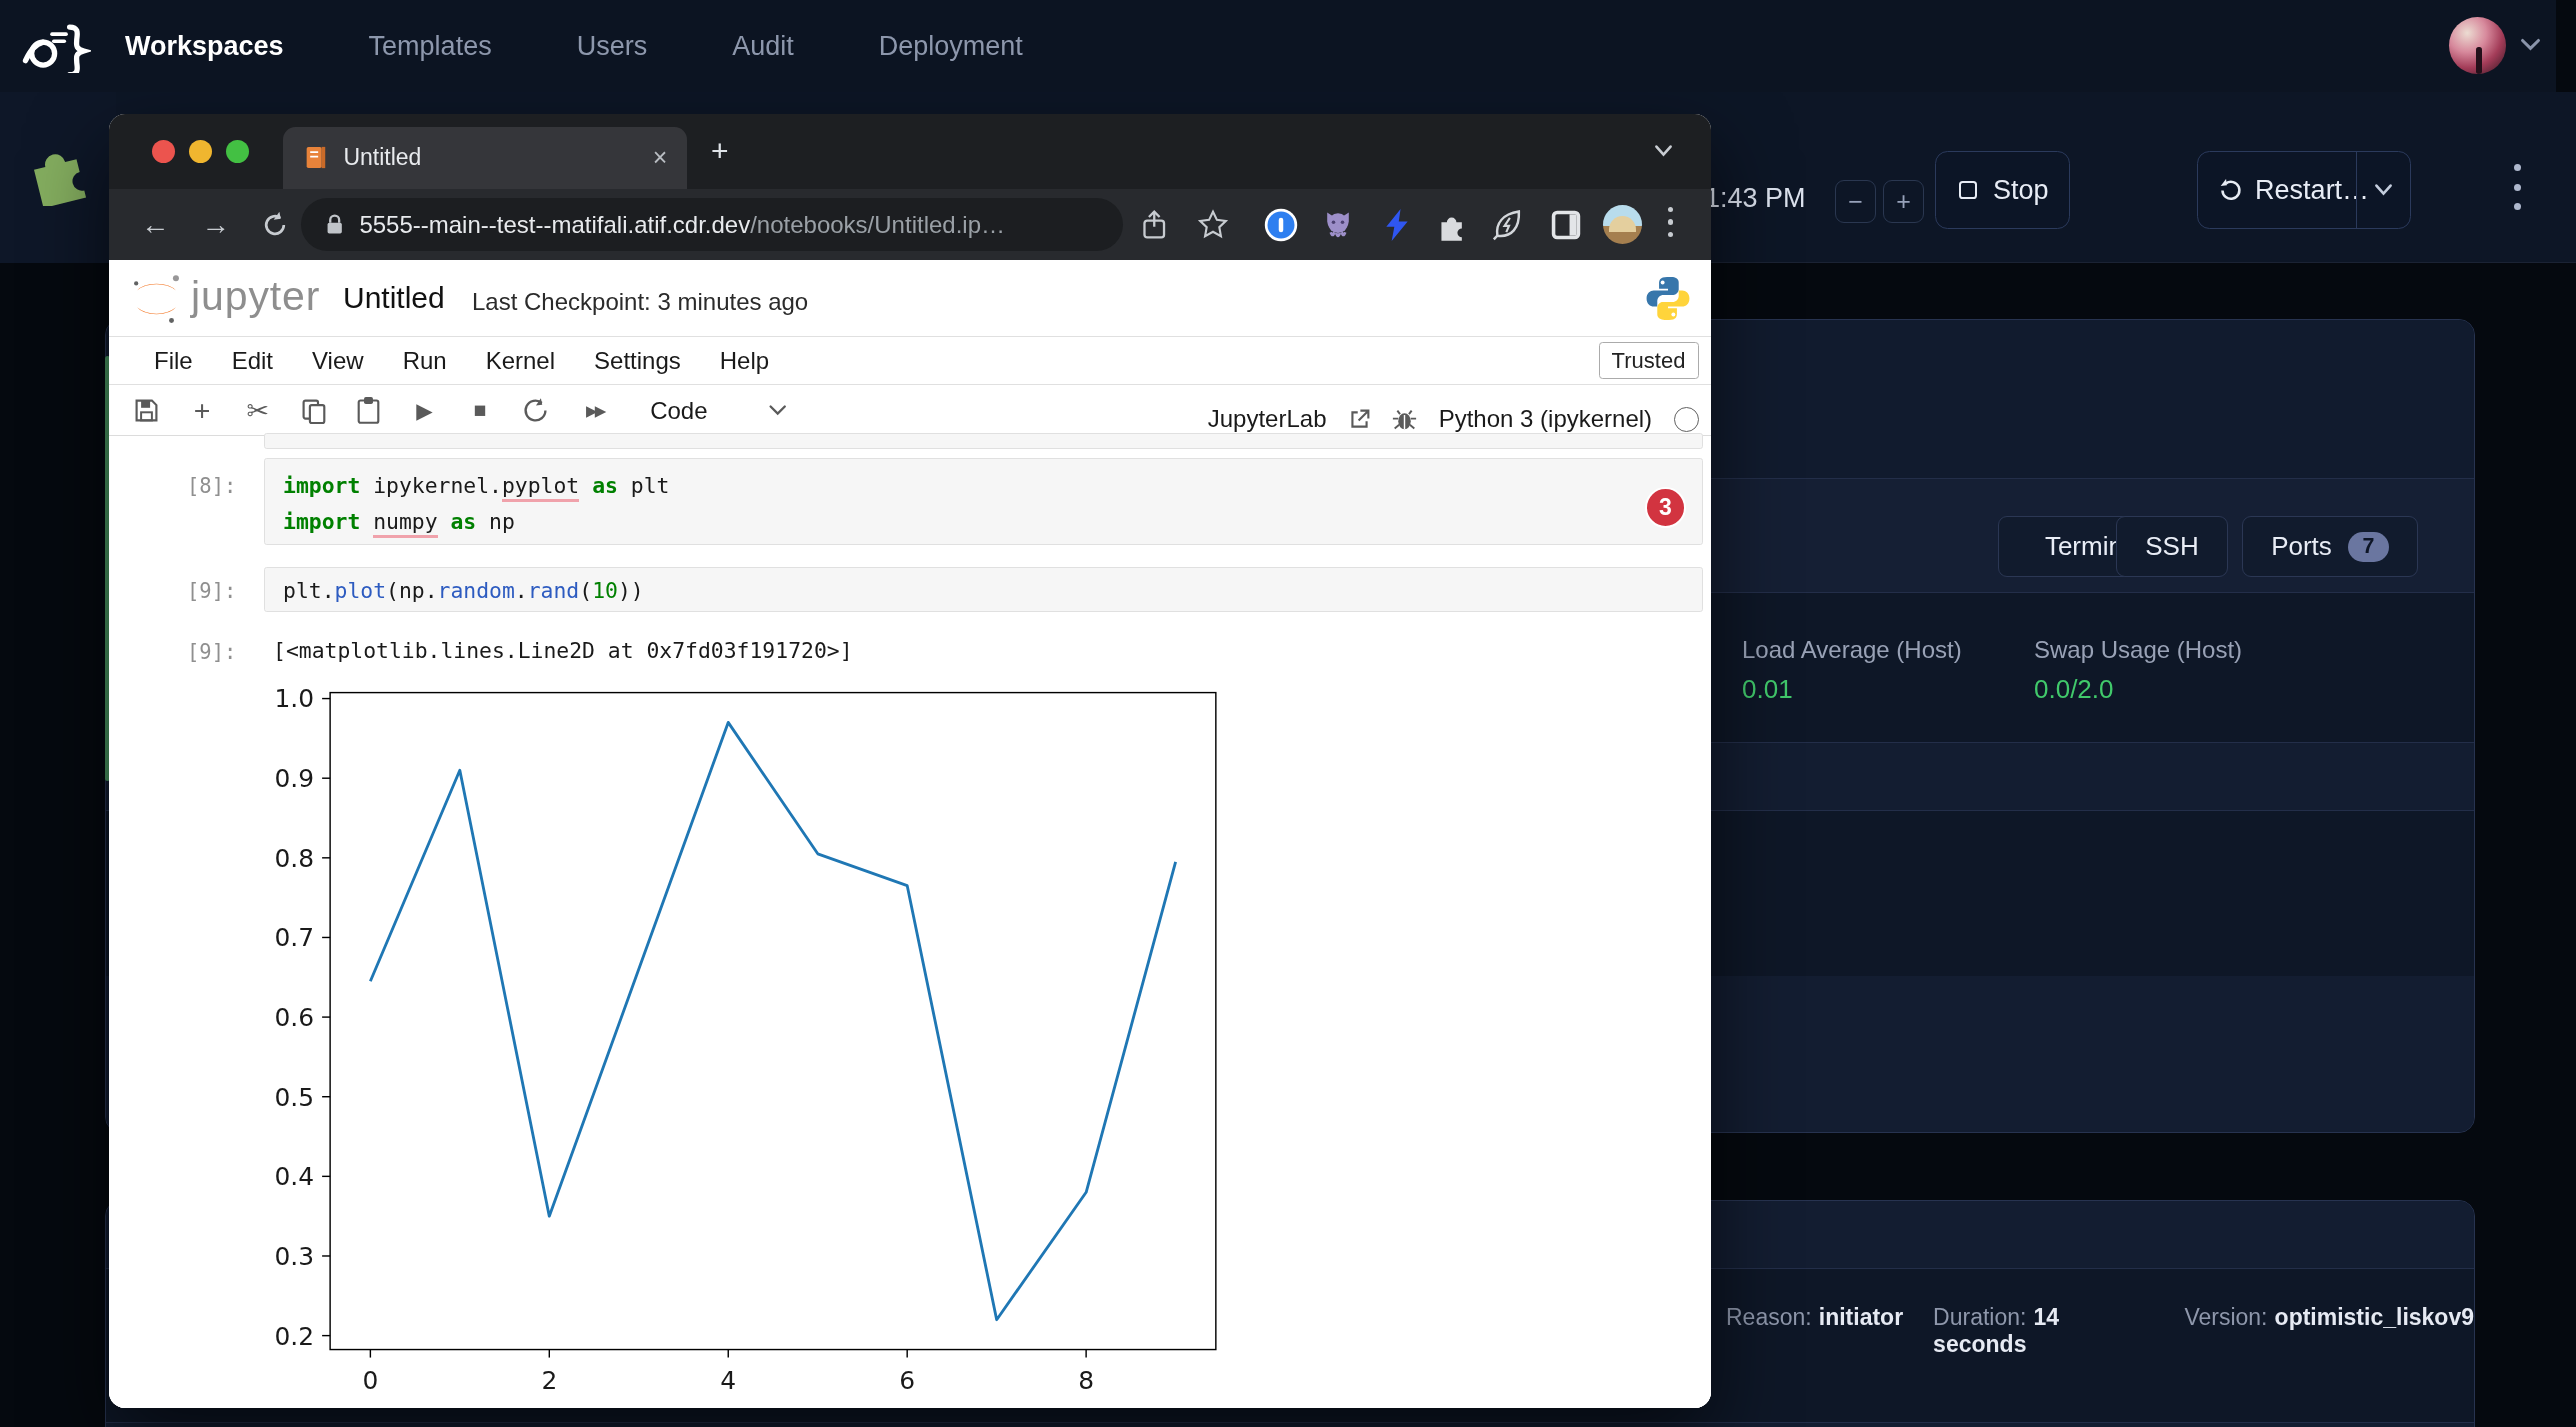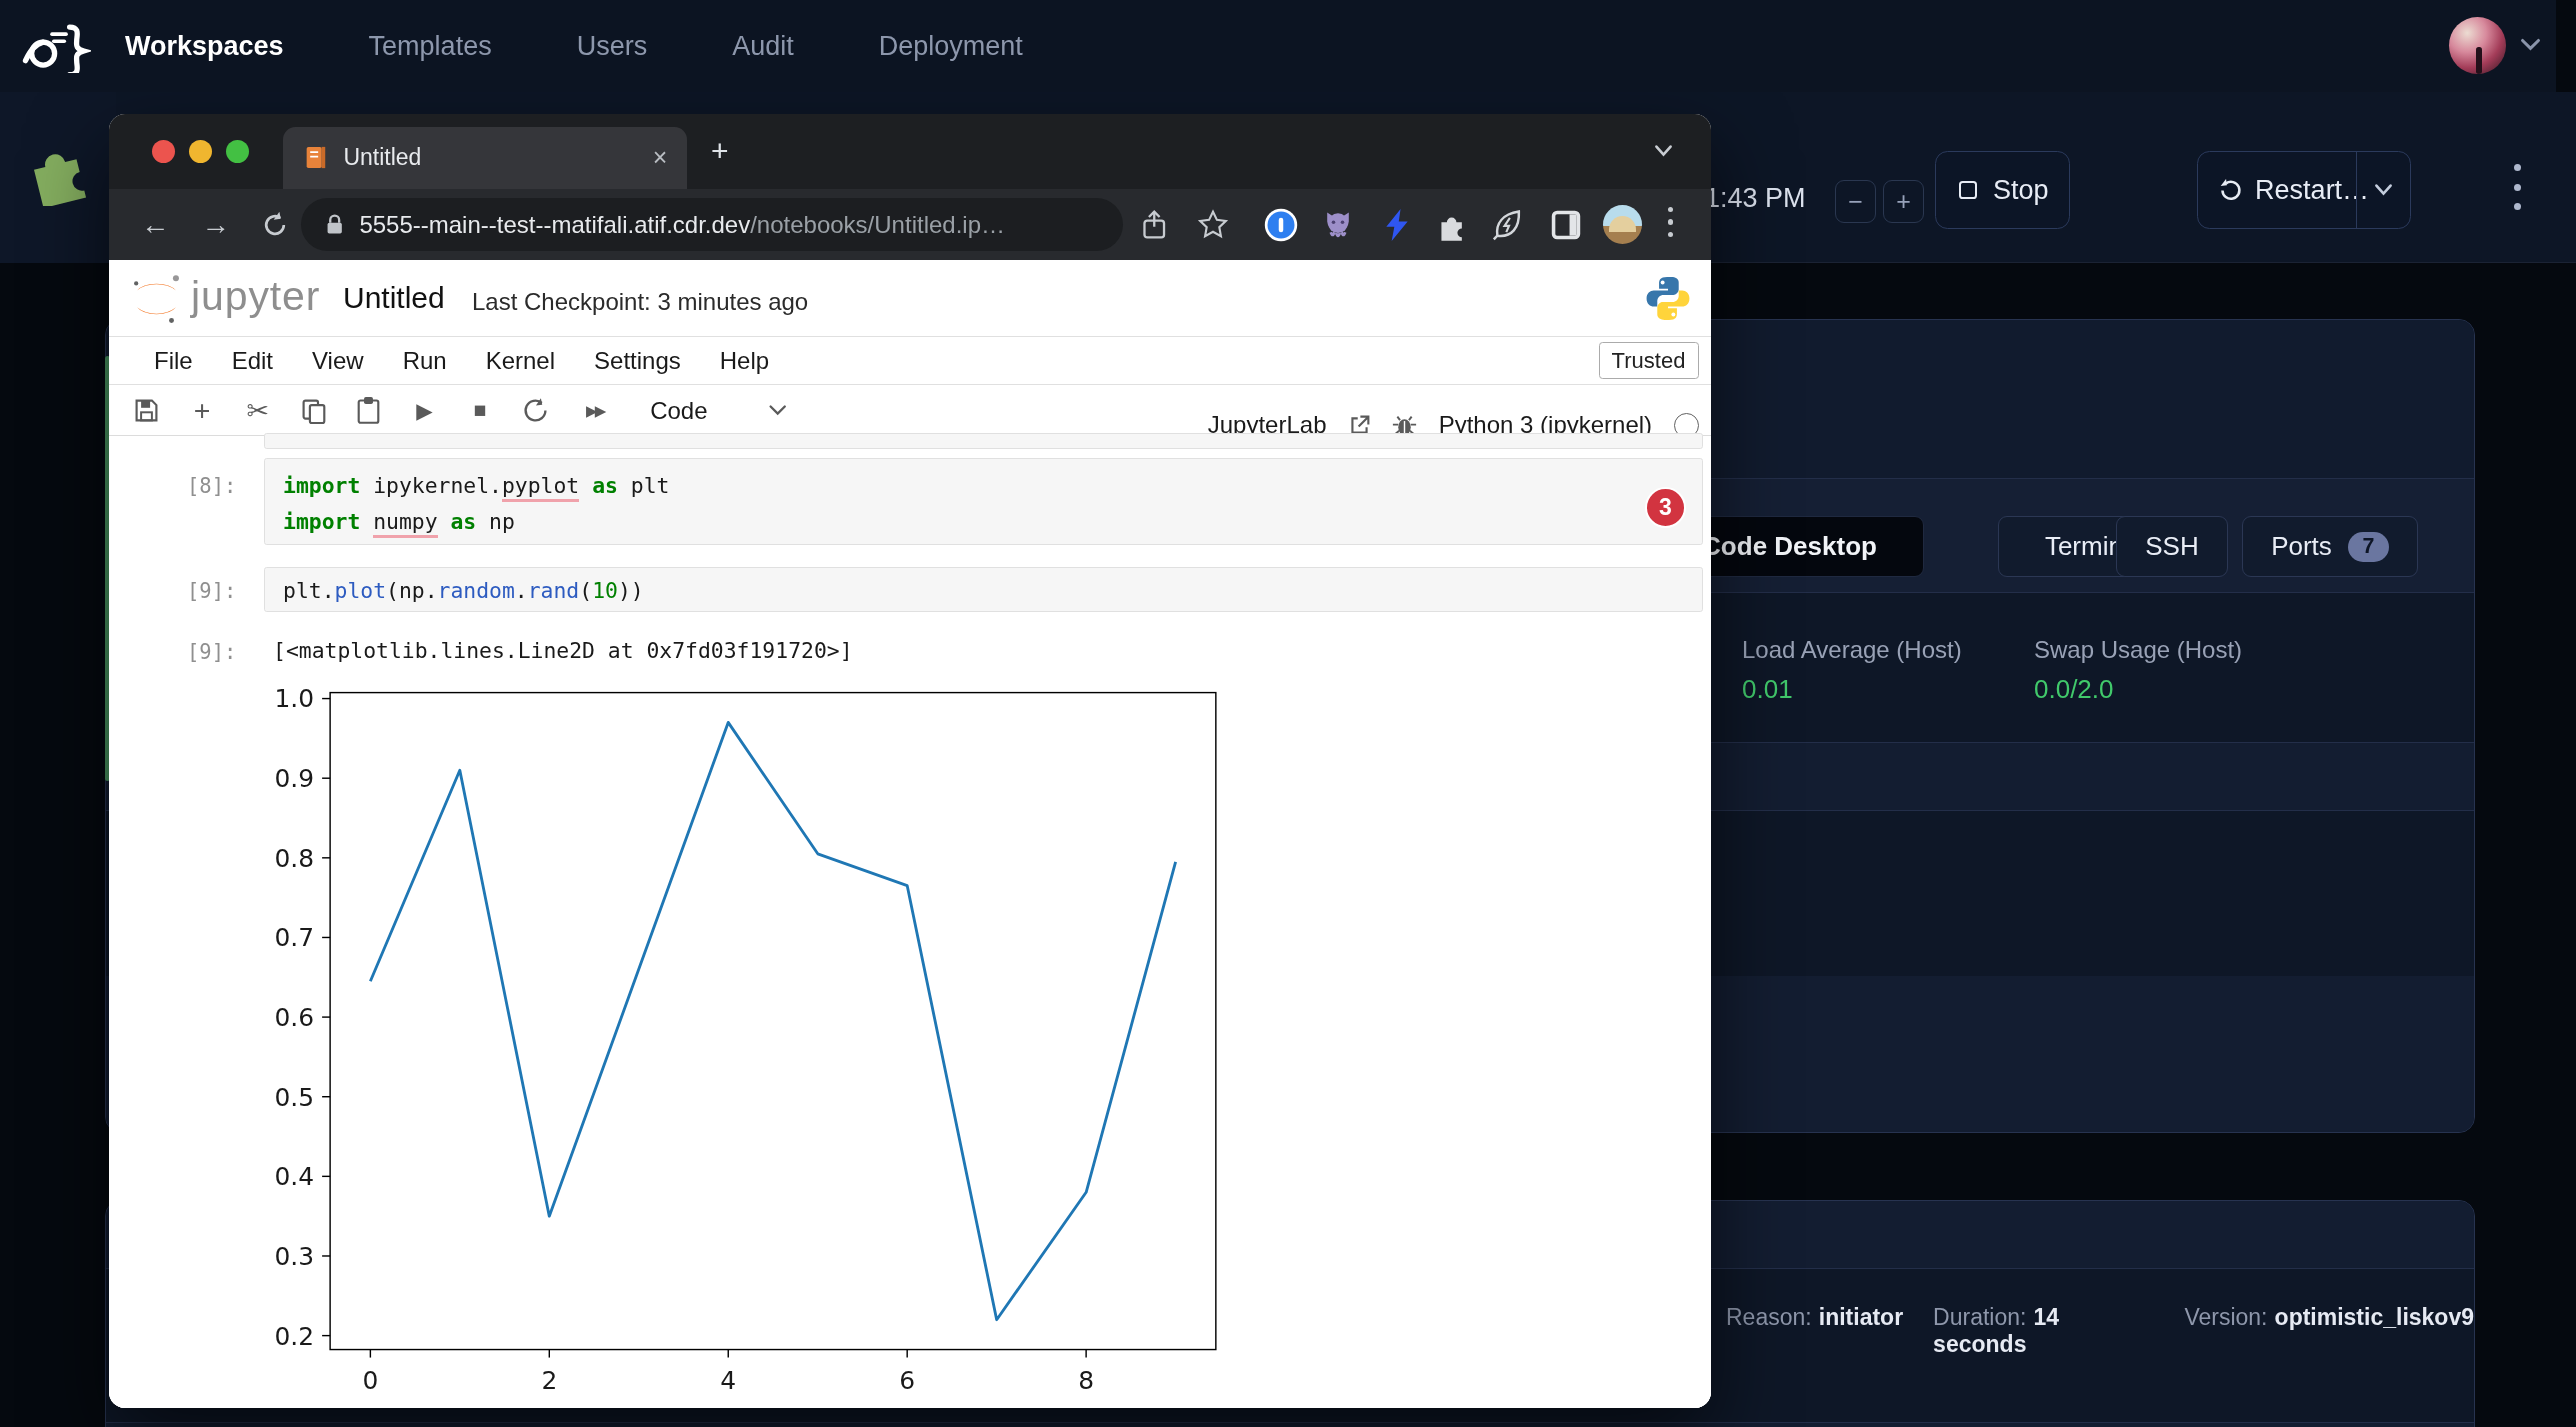--- a/index.html
+++ b/index.html
@@ -79,21 +79,21 @@
   .jp-menubar { position:absolute; left:0; top:77px; width:1602px; height:48px; border-bottom:0.9px solid #e0e0e0;
     display:flex; align-items:center; gap:39px; padding-left:45px; }
   .jp-menu { font-size:24px; color:#1a1a1a; cursor:pointer; }
   .trusted { position:absolute; right:12.5px; top:5.3px; width:100px; height:37px; border:0.9px solid #ababab; border-radius:3.6px;
     font-size:22px; color:#222; display:flex; align-items:center; justify-content:center; cursor:pointer; }
   .jp-toolbar { position:absolute; left:0; top:126px; width:1602px; height:50px; border-bottom:0.9px solid #dcdcdc;
     display:flex; align-items:center; padding-left:19.6px; }
   .tb-icon { width:36px; height:36px; margin-right:19.6px; display:flex; align-items:center; justify-content:center;
     color:#5a5a5a; font-size:23px; cursor:pointer; }
   .tb-text { font-size:24px; color:#1a1a1a; }
-  .jp-right { position:absolute; right:12.5px; top:14px; height:50px; display:flex; align-items:center; gap:21.4px; }
+  .jp-right { position:absolute; right:12.5px; top:8px; height:50px; display:flex; align-items:center; gap:21.4px; }
   .kernel-circle { width:25px; height:25px; border:1.8px solid #616161; border-radius:50%; }
 
   .notebook { position:absolute; left:0; top:177px; width:1602px; height:1117px; background:#fff; }
   .cell-box { position:absolute; left:155px; width:1439px; background:#f6f6f6; border:0.9px solid #e0e0e0; border-radius:2.7px; }
   .prompt { position:absolute; left:78px; font-family:"DejaVu Sans Mono",monospace; font-size:20.5px; color:#8f8f8f; }
   .codeline { font-family:"DejaVu Sans Mono",monospace; font-size:21.4px; color:#1a1a1a; line-height:36px; white-space:pre; }
   .tok-kw { color:#008000; font-weight:700;margin-top:39px; }
   .tok-sp { border-bottom:3.6px solid #f0a2ab; padding-bottom:0.9px; }
   .tok-fn { color:#2d5bc0; }
   .tok-num { color:#008000; }
@@ -165,23 +165,20 @@
   <div class="sec" style="height:113px;background:#151f34"></div>
   <div class="divider-h"></div>
   <div class="sec" style="height:149px;background:#0e1727"></div>
   <div class="divider-h"></div>
   <div class="sec" style="height:67px;background:#131d31"></div>
   <div class="divider-h"></div>
   <div class="sec" style="height:165px;background:#0e1727"></div>
   <div class="divider-h"></div>
   <div class="sec" style="height:158px;background:#131d31"></div>
 
-  <div class="app-btn dark" style="left:1549px;top:196px;width:269px">
-    <span>Code Desktop</span>
-  </div>
   <div class="app-btn" style="left:1892px;top:196px;width:192px">
     <span>Terminal</span>
   </div>
   <div class="app-btn" style="left:2010px;top:196px;width:112px">
     <span>SSH</span>
   </div>
   <div class="app-btn" style="left:2136px;top:196px;width:176px">
     <span>Ports</span>
     <span class="ports-badge">7</span>
   </div>

